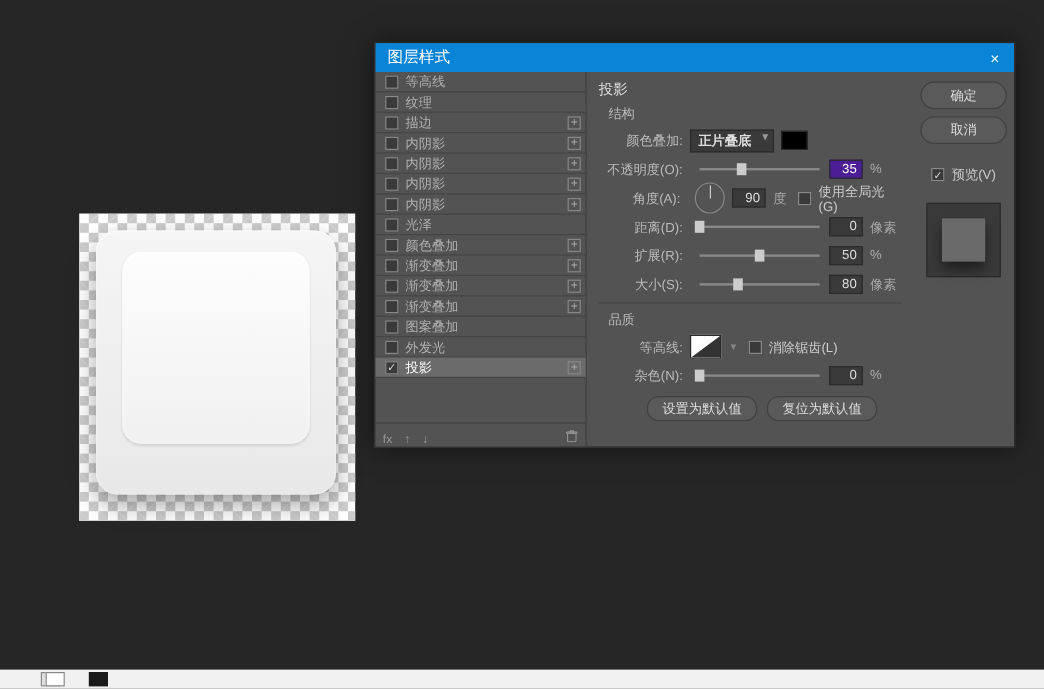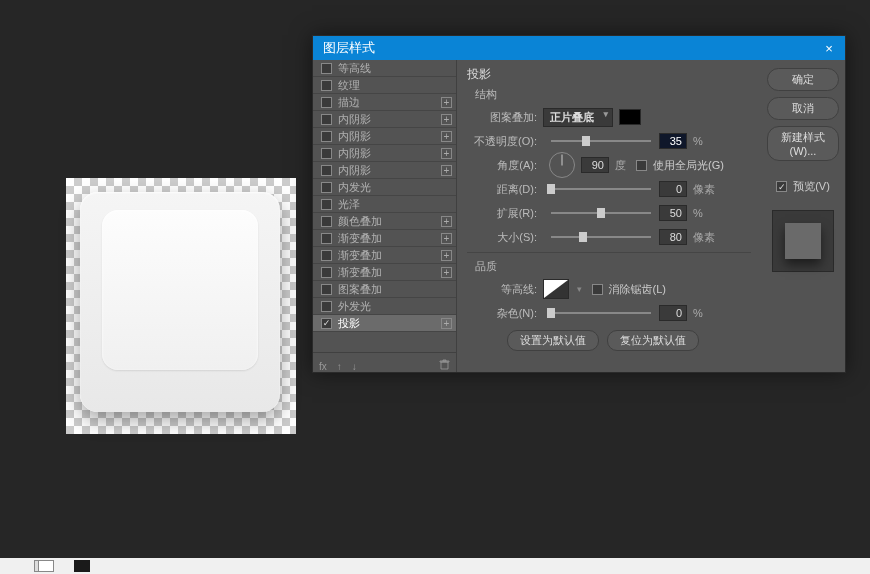--- a/index.html
+++ b/index.html
@@ -50,21 +50,21 @@
       padding: 0 8px 0 10px;
     }
     .dialog-close {
       width: 16px; height: 16px; cursor: pointer;
       display: flex; align-items: center; justify-content: center;
     }
     .dialog-body {
       display: flex; height: calc(100% - 24px);
     }
     .style-list {
-      width: 144px; background: #535353;
+      width: 176px; background: #535353;
       border-right: 1px solid #404040;
       display: flex; flex-direction: column;
     }
     .style-item {
       height: 17px; display: flex; align-items: center;
       padding: 0 4px 0 8px;
       border-bottom: 1px solid #454545;
       justify-content: space-between;
       font-size: 11px; color: #b0b0b0;
     }
@@ -124,21 +124,21 @@
     .slider-thumb {
       position: absolute; top: -4px;
       width: 8px; height: 10px;
       background: #ccc; transform: translateX(-50%);
     }
     .value-box {
       background: #3a3a3a; border: 1px solid #2a2a2a;
       color: #ddd; padding: 1px 4px; min-width: 28px;
       text-align: right; font-size: 11px;
     }
-    .value-box.highlight { background: #0f172a; color: #fff; }
+    .value-box.highlight { background: #4c1d95; color: #fff; }
     .unit { margin-left: 6px; color: #aaa; font-size: 11px; }
     .angle-dial {
       width: 26px; height: 26px; border: 1px solid #888;
       border-radius: 50%; position: relative; margin: 0 6px;
       background: #535353;
     }
     .angle-dial::after {
       content: ""; position: absolute;
       width: 11px; height: 1px; background: #ccc;
       left: 50%; top: 50%; transform-origin: left;
@@ -252,26 +252,20 @@
               <span>内阴影</span>
             </span>
             <span class="add-icon">+</span>
           </div>
           <div class="style-item">
             <span class="style-item-left">
               <span class="checkbox"></span>
               <span>内阴影</span>
             </span>
             <span class="add-icon">+</span>
-          </div>
-          <div class="style-item">
-            <span class="style-item-left">
-              <span class="checkbox"></span>
-              <span>内发光</span>
-            </span>
           </div>
           <div class="style-item">
             <span class="style-item-left">
               <span class="checkbox"></span>
               <span>光泽</span>
             </span>
           </div>
           <div class="style-item">
             <span class="style-item-left">
               <span class="checkbox"></span>
@@ -330,21 +324,21 @@
             </svg>
         </span>
       </div>
     </div>
 
     <div class="settings-panel">
       <div class="section-title">投影</div>
       <div class="sub-title">结构</div>
 
       <div class="form-row">
-        <span class="form-label">图案叠加:</span>
+        <span class="form-label">颜色叠加:</span>
         <span class="select-box">正片叠底</span>
         <span class="color-swatch"></span>
       </div>
 
       <div class="form-row">
         <span class="form-label">不透明度(O):</span>
         <span class="slider-track">
             <span class="slider-thumb" style="left:35%"></span>
           </span>
         <span class="value-box highlight">35</span>
@@ -410,21 +404,20 @@
 
       <div class="btn-row">
         <span class="ps-btn">设置为默认值</span>
         <span class="ps-btn">复位为默认值</span>
       </div>
     </div>
 
     <div class="side-panel">
       <span class="side-btn">确定</span>
       <span class="side-btn">取消</span>
-      <span class="side-btn">新建样式(W)...</span>
       <div class="preview-check">
         <span class="checkbox checked"></span>
         <span>预览(V)</span>
       </div>
       <div class="preview-box">
         <div class="preview-inner"></div>
       </div>
     </div>
   </div>
 </div>

